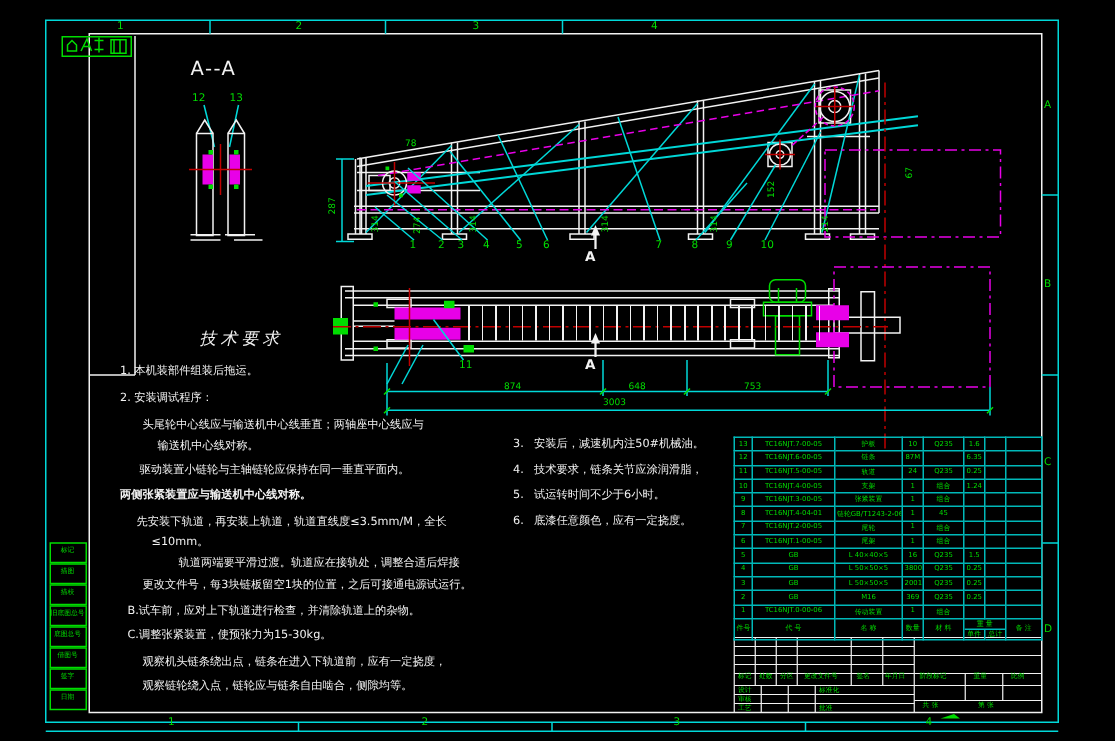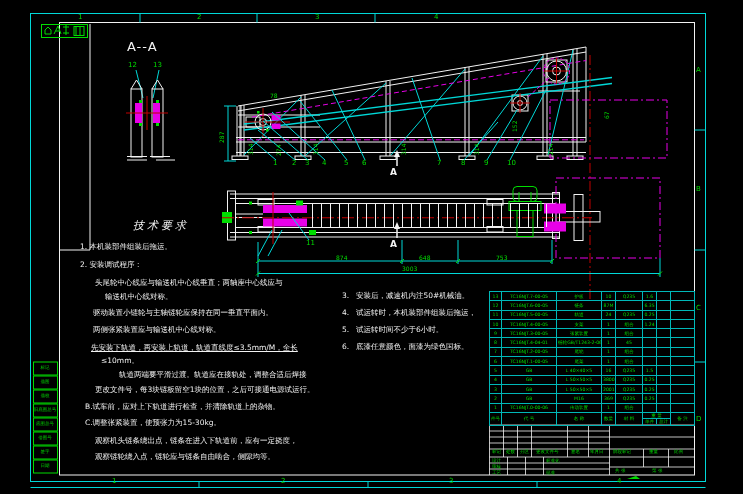--- a/index.html
+++ b/index.html
@@ -345,34 +345,34 @@
 <div class="t dim" style="left:419px;top:255px;">648</div>
 <div class="t dim" style="left:496px;top:255px;">753</div>
 <div class="t dim" style="left:402px;top:266px;">3003</div>
 
 <div class="t tech-title" style="left:133px;top:220px;">技术要求</div>
 <div class="t tech-line" style="left:80px;top:243px;">1.   本机装部件组装后拖运。</div>
 <div class="t tech-line" style="left:80px;top:261px;text-align:center;">2.   安装调试程序：</div>
 <div class="t tech-line" style="left:95px;top:279px;">头尾轮中心线应与输送机中心线垂直；两轴座中心线应与</div>
 <div class="t tech-line" style="left:105px;top:293px;text-align:right;">输送机中心线对称。</div>
 <div class="t tech-line" style="left:93px;top:309px;">驱动装置小链轮与主轴链轮应保持在同一垂直平面内。</div>
-<div class="t tech-line" style="left:93px;top:326px;">两侧张紧装置应与输送机中心线对称。</div>
-<div class="t tech-line" style="left:91px;top:344px;text-decoration:underline;">先安装下轨道，再安装上轨道，轨道直线度≤3.5mm/M，全长</div>
+<div class="t tech-line" style="left:80px;top:326px;font-weight:bold;">两侧张紧装置应与输送机中心线对称。</div>
+<div class="t tech-line" style="left:91px;top:344px;">先安装下轨道，再安装上轨道，轨道直线度≤3.5mm/M，全长</div>
 <div class="t tech-line" style="left:101px;top:357px;">≤10mm。</div>
 <div class="t tech-line" style="left:93px;top:371px;margin-left:26px;">轨道两端要平滑过渡。轨道应在接轨处，调整合适后焊接</div>
 <div class="t tech-line" style="left:95px;top:386px;">更改文件号，每3块链板留空1块的位置，之后可接通电源试运行。</div>
 <div class="t tech-line" style="left:85px;top:403px;">B.试车前，应对上下轨道进行检查，并清除轨道上的杂物。</div>
 <div class="t tech-line" style="left:85px;top:419px;">C.调整张紧装置，使预张力为15-30kg。</div>
 <div class="t tech-line" style="left:95px;top:437px;">观察机头链条绕出点，链条在进入下轨道前，应有一定挠度，</div>
 <div class="t tech-line" style="left:95px;top:453px;">观察链轮绕入点，链轮应与链条自由啮合，侧隙均等。</div>
 
 <div class="t note-row" style="left:342px;top:292px;"><span class="n">3.</span><span>安装后，减速机内注50#机械油。</span></div>
-<div class="t note-row" style="left:342px;top:309px;"><span class="n">4.</span><span>试运转时，本机装部件组装后拖运，</span></div>
+<div class="t note-row" style="left:342px;top:309px;"><span class="n">4.</span><span>技术要求，链条关节应涂润滑脂，</span></div>
 <div class="t note-row" style="left:342px;top:326px;"><span class="n">5.</span><span>试运转时间不少于6小时。</span></div>
-<div class="t note-row" style="left:342px;top:343px;"><span class="n">6.</span><span>底漆任意颜色，面漆为绿色国标。</span></div>
+<div class="t note-row" style="left:342px;top:343px;"><span class="n">6.</span><span>底漆任意颜色，应有一定挠度。</span></div>
 
 <table id="bom">
   <colgroup>
     <col style="width:12px">
         <col style="width:55px">
         <col style="width:45px">
         <col style="width:14px">
     <col style="width:27px">
         <col style="width:14px">
         <col style="width:14px">

